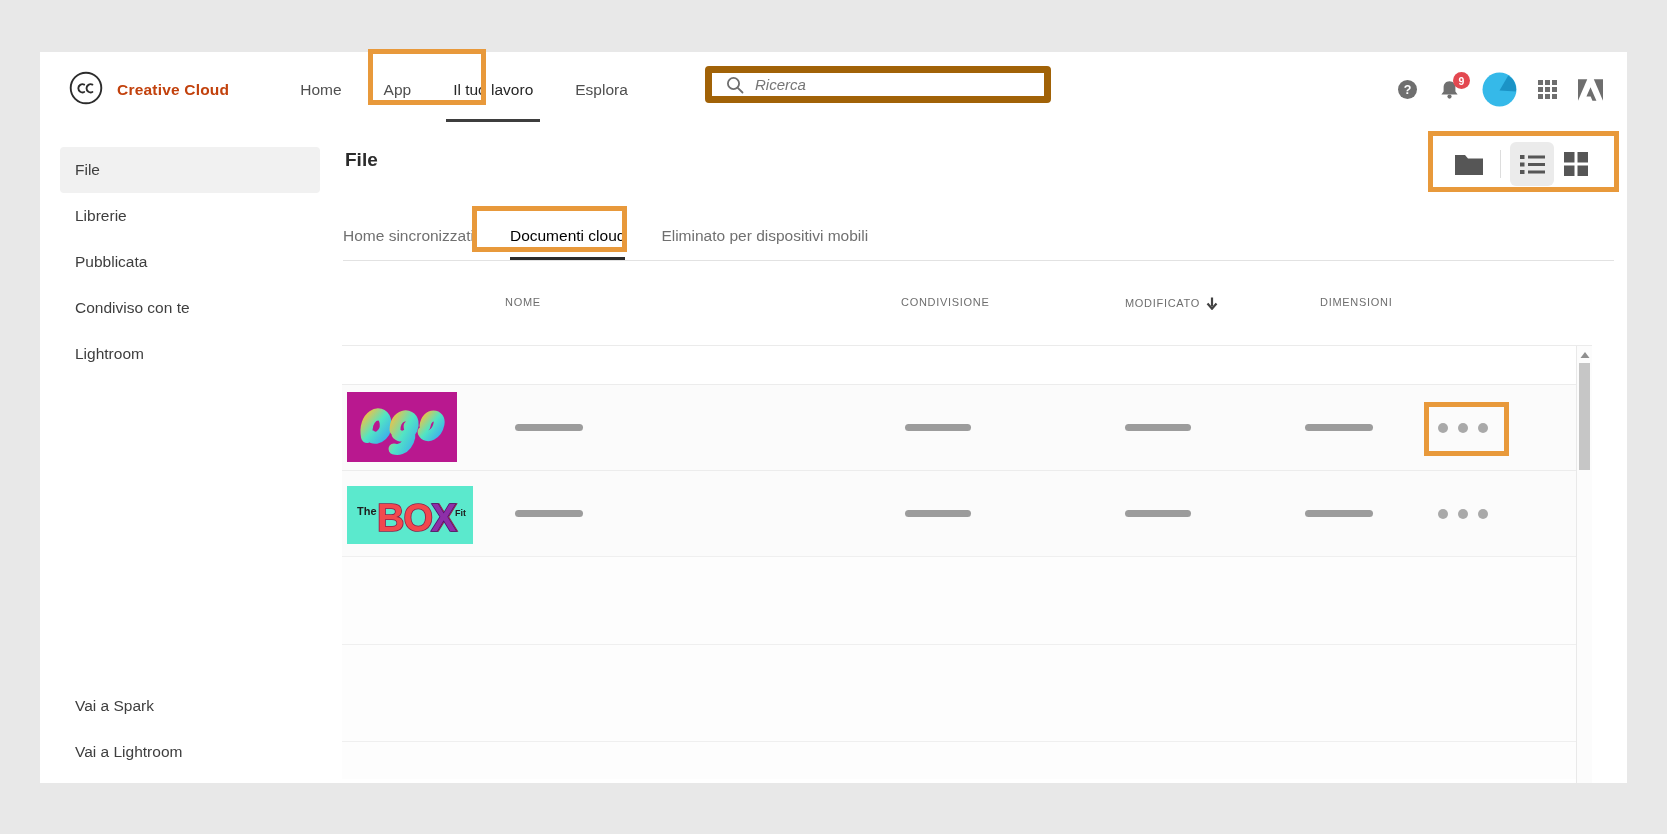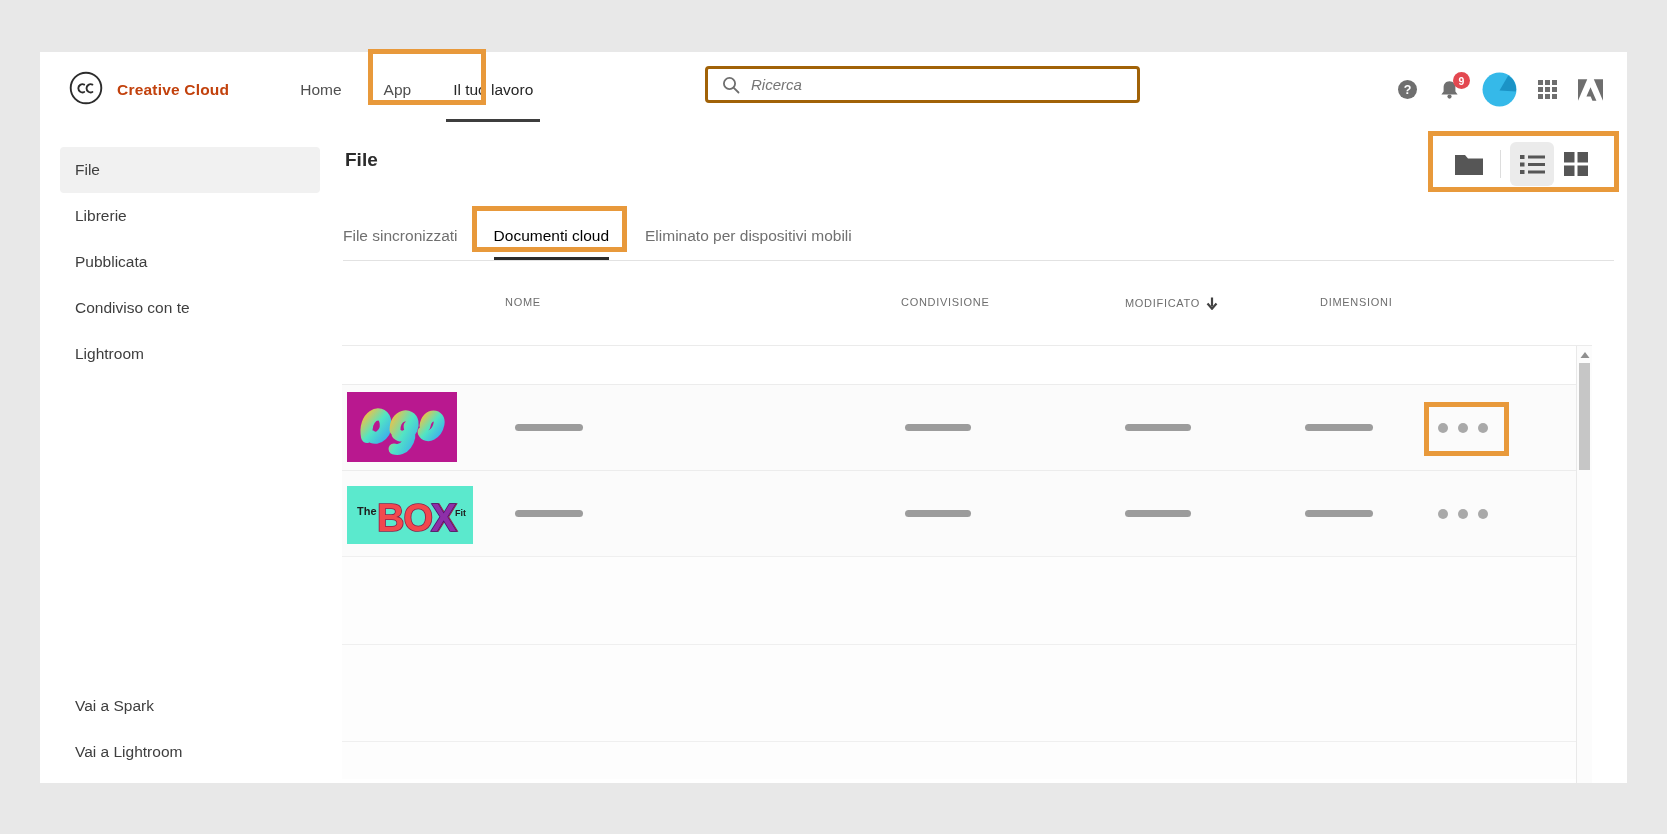--- a/index.html
+++ b/index.html
@@ -10,21 +10,21 @@
 
   
   .app-header { position:absolute; top:0; left:0; right:0; height:75px; display:flex; align-items:center; }
   .brand { display:flex; align-items:center; margin-left:28px; gap:13px; }
   .brand-name { font-size:15.5px; font-weight:bold; color:#c2410c; letter-spacing:.2px; white-space:nowrap; }
   .top-nav { display:flex; margin-left:50px; height:100%; }
   .nav-item { padding:0 21px; display:flex; align-items:center; font-size:15.5px; color:#4F4F4F; position:relative; cursor:pointer; white-space:nowrap;text-align:center; }
   .nav-item.active { color:#262626; }
   .nav-item.active::after { content:""; position:absolute; left:14px; right:14px; bottom:5px; height:3px; background:#3E3E3E; }
 
-  .search-box { position:absolute; left:665px; top:14px; width:435px; height:37px; border:3px solid #a16207; border-radius:4px; background:#fff; display:flex; align-items:center; }
+  .search-box { position:absolute; left:665px; top:14px; width:346px; height:37px; border:7px solid #a16207; border-radius:4px; background:#fff; display:flex; align-items:center; }
   .search-box svg { margin:0 10px 0 13px; flex:0 0 auto; }
   .search-box input { flex:1; border:none; outline:none; font-size:15px; color:#333; font-family:"Liberation Sans",sans-serif; background:transparent; height:100%; }
   .search-box input::placeholder { font-style:italic; color:#757575; }
 
   .header-actions { position:absolute; right:24px; top:0; height:75px; display:flex; align-items:center; gap:21px; }
   .icon-btn { display:flex; align-items:center; justify-content:center; cursor:pointer; position:relative; }
   .help-circle { width:19px; height:19px; border-radius:50%; background:#6F6F6F; color:#fff; font-size:12.5px; font-weight:bold; display:flex; align-items:center; justify-content:center; }
   .badge { position:absolute; top:-7px; right:-9px; min-width:17px; height:17px; border-radius:50%; background:#E34850; color:#fff; font-size:10.5px; font-weight:bold; display:flex; align-items:center; justify-content:center; }
 
   
@@ -95,20 +95,21 @@
           <path d="M24.4 14.6 a4.1 4.1 0 1 0 0 7.4" fill="none" stroke="#2C2C2C" stroke-width="1.9" stroke-linecap="round"></path>
         </svg>
       </span>
       <span class="brand-name">Creative Cloud</span>
     </div>
 
     <div class="top-nav">
       <div class="nav-item">Home</div>
       <div class="nav-item">App</div>
       <div class="nav-item active">Il tuo lavoro</div>
+      <div class="nav-item">Esplora</div>
     </div>
 
     <div class="search-box">
       <svg width="20" height="20" viewBox="0 0 20 20">
         <circle cx="8.5" cy="8.5" r="5.6" fill="none" stroke="#6E6E6E" stroke-width="1.8"></circle>
         <line x1="12.8" y1="12.8" x2="17.5" y2="17.5" stroke="#6E6E6E" stroke-width="1.8" stroke-linecap="round"></line>
       </svg>
       <input type="text" placeholder="Ricerca" style="">
     </div>
 
@@ -198,21 +199,21 @@
             <rect x="0" y="0" width="10.5" height="10.5"></rect>
               <rect x="13.5" y="0" width="10.5" height="10.5"></rect>
             <rect x="0" y="13.5" width="10.5" height="10.5"></rect>
               <rect x="13.5" y="13.5" width="10.5" height="10.5"></rect>
           </g>
         </svg>
       </div>
     </div>
 
     <div class="tabs">
-      <div class="tab">File sincronizzati</div>
+      <div class="tab">Home sincronizzati</div>
       <div class="tab active">Documenti cloud</div>
       <div class="tab">Eliminato per dispositivi mobili</div>
     </div>
 
     <div class="table-head">
       <div class="th th-nome">
           <span>NOME</span>
         </div>
       <div class="th th-cond">
           <span>CONDIVISIONE</span>

